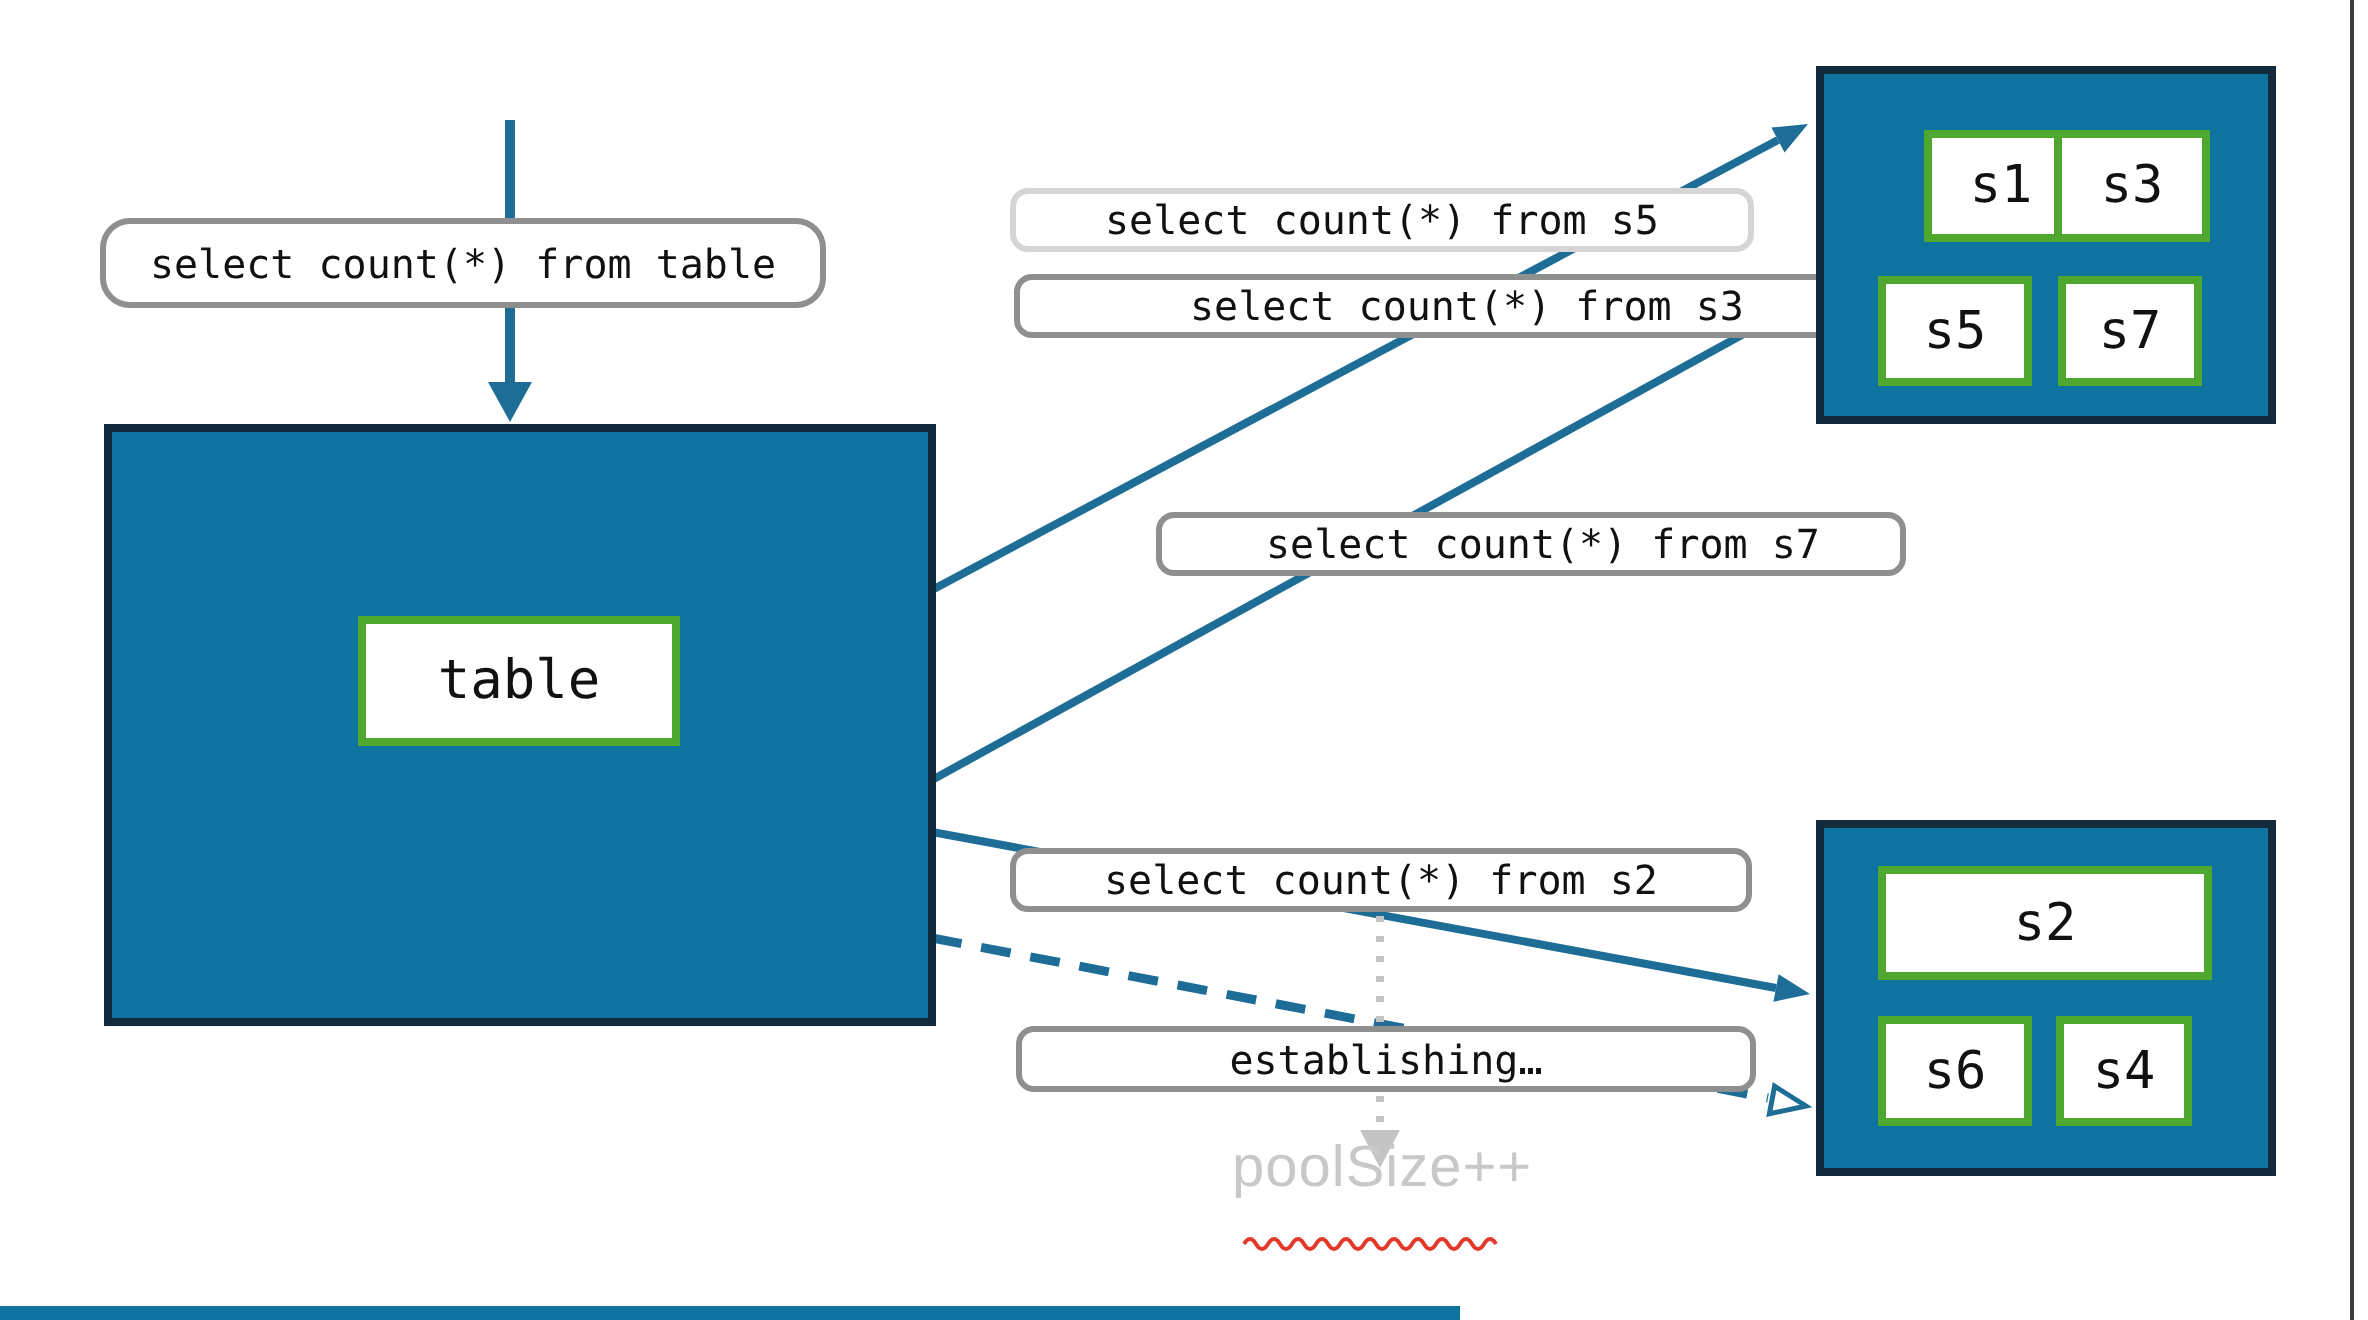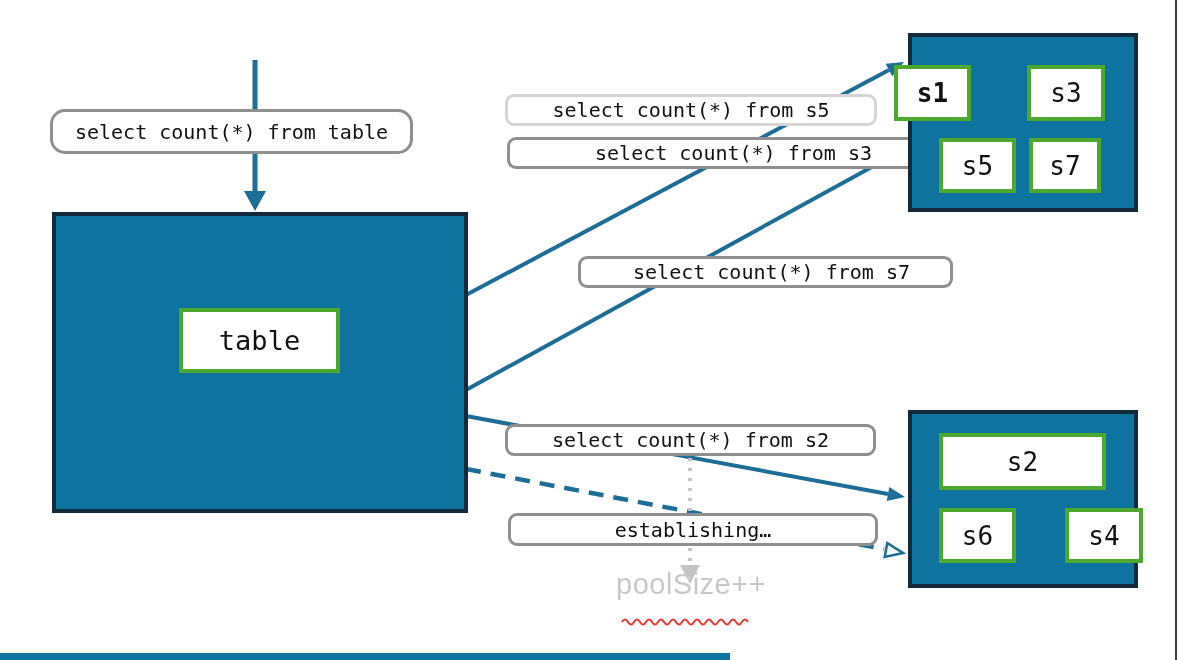--- a/index.html
+++ b/index.html
@@ -124,26 +124,26 @@
 <div class="qlabel" style="left:578px;top:256px;width:375px;height:32px;padding-left:12px;">select count(*) from s7</div>
 
 <div class="qlabel" style="left:505px;top:424px;width:371px;height:32px;">select count(*) from s2</div>
 
 <div class="qlabel" style="left:508px;top:513px;width:370px;height:33px;">establishing…</div>
 
 <div class="node" style="left:52px;top:212px;width:416px;height:301px;"></div>
 <div class="shard table-label" style="left:179px;top:308px;width:161px;height:65px;">table</div>
 
 <div class="node" style="left:908px;top:33px;width:230px;height:179px;"></div>
-<div class="shard" style="left:894px;top:65px;width:77px;height:56px;font-weight:bold;">s1</div>
+<div class="shard" style="left:962px;top:65px;width:77px;height:56px;">s1</div>
 <div class="shard" style="left:1027px;top:65px;width:78px;height:56px;">s3</div>
 <div class="shard" style="left:939px;top:138px;width:77px;height:55px;">s5</div>
 <div class="shard" style="left:1029px;top:138px;width:72px;height:55px;">s7</div>
 
 <div class="node" style="left:908px;top:410px;width:230px;height:178px;"></div>
 <div class="shard" style="left:939px;top:433px;width:167px;height:57px;">s2</div>
 <div class="shard" style="left:939px;top:508px;width:77px;height:55px;text-align:right;">s6</div>
-<div class="shard" style="left:1028px;top:508px;width:78px;height:55px;margin-left:37px;">s4</div>
+<div class="shard" style="left:1028px;top:508px;width:68px;height:55px;">s4</div>
 
 <div class="pool-annot">poolSize++</div>
 
 <div class="edge-line"></div>
 <div class="bottom-bar"></div>
 
 </body></html>

